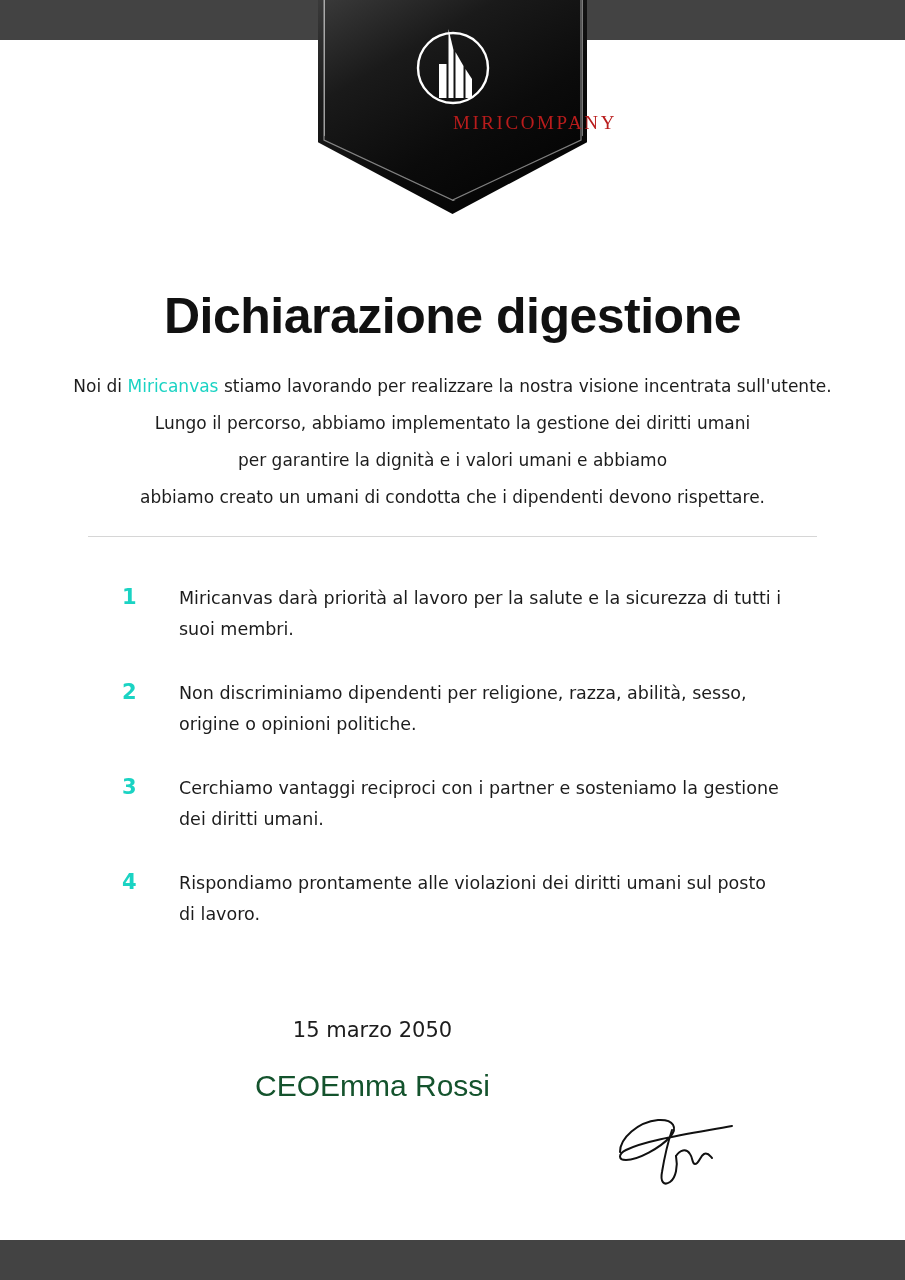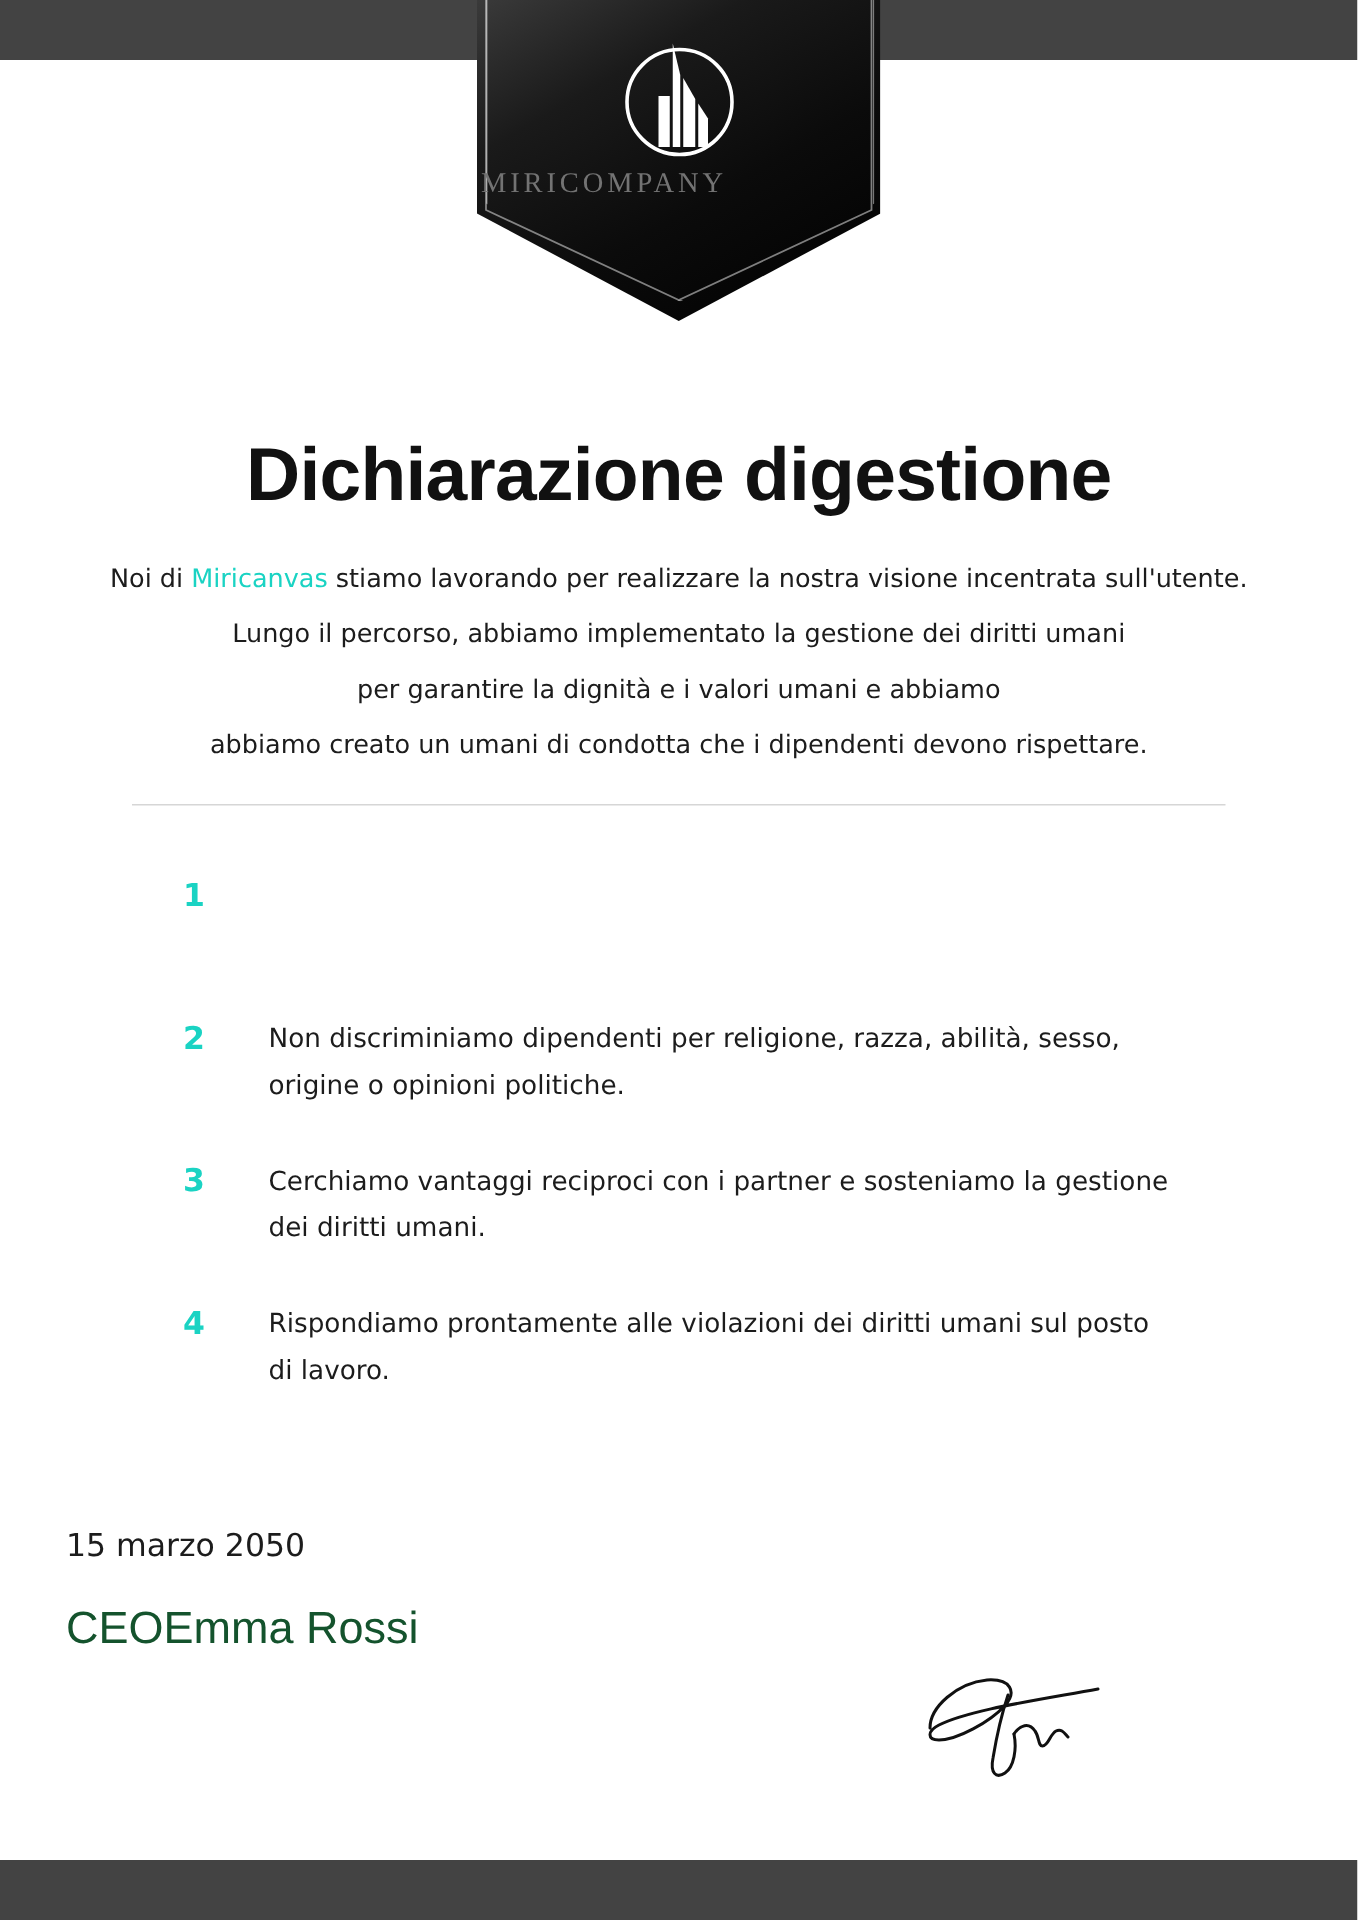--- a/index.html
+++ b/index.html
@@ -71,26 +71,26 @@
     z-index: 6;
     display: flex;
     align-items: center;
     justify-content: center;
   }
   .emblem-name {
     position: absolute;
     left: 318px;
     top: 112px;
     width: 299px;
-    text-align: left;
+    text-align: right;
     z-index: 6;
     font-family: "Liberation Serif", serif;
     font-size: 19px;
     letter-spacing: 2.6px;
-    color: #737373;
+    color: #b91c1c;
     text-indent: 2.6px;
   }
 
   
   .title {
     position: absolute;
     left: 0;
     top: 253px;
     width: 905px;
     text-align: center;
@@ -157,22 +157,21 @@
     line-height: 31px;
     color: #1c1c1c;
   }
 
   
   .footer {
     position: absolute;
     left: 0;
     top: 1018px;
     width: 745px;
-    text-align: left;
-    margin-left: 44px;
+    text-align: center;
   }
   .footer-date {
     font-family: "DejaVu Sans", sans-serif;
     font-size: 21px;
     color: #1c1c1c;
   }
   .footer-company {
     margin-top: 48px;
     font-family: "DejaVu Sans", sans-serif;
     font-size: 18px;
@@ -224,20 +223,21 @@
   <div>Lungo il percorso, abbiamo implementato la gestione dei diritti umani</div>
   <div>per garantire la dignità e i valori umani e abbiamo</div>
   <div>abbiamo creato un umani di condotta che i dipendenti devono rispettare.</div>
 </div>
 
 <div class="divider"></div>
 
 <div class="clauses">
   <div class="clause">
     <div class="clause-num">1</div>
+    <div class="clause-text">Miricanvas darà priorità al lavoro per la salute e la sicurezza di tutti i suoi membri.</div>
   </div>
   <div class="clause">
     <div class="clause-num">2</div>
     <div class="clause-text">Non discriminiamo dipendenti per religione, razza, abilità, sesso, origine o opinioni politiche.</div>
   </div>
   <div class="clause">
     <div class="clause-num">3</div>
     <div class="clause-text">Cerchiamo vantaggi reciproci con i partner e sosteniamo la gestione dei diritti umani.</div>
   </div>
   <div class="clause">

